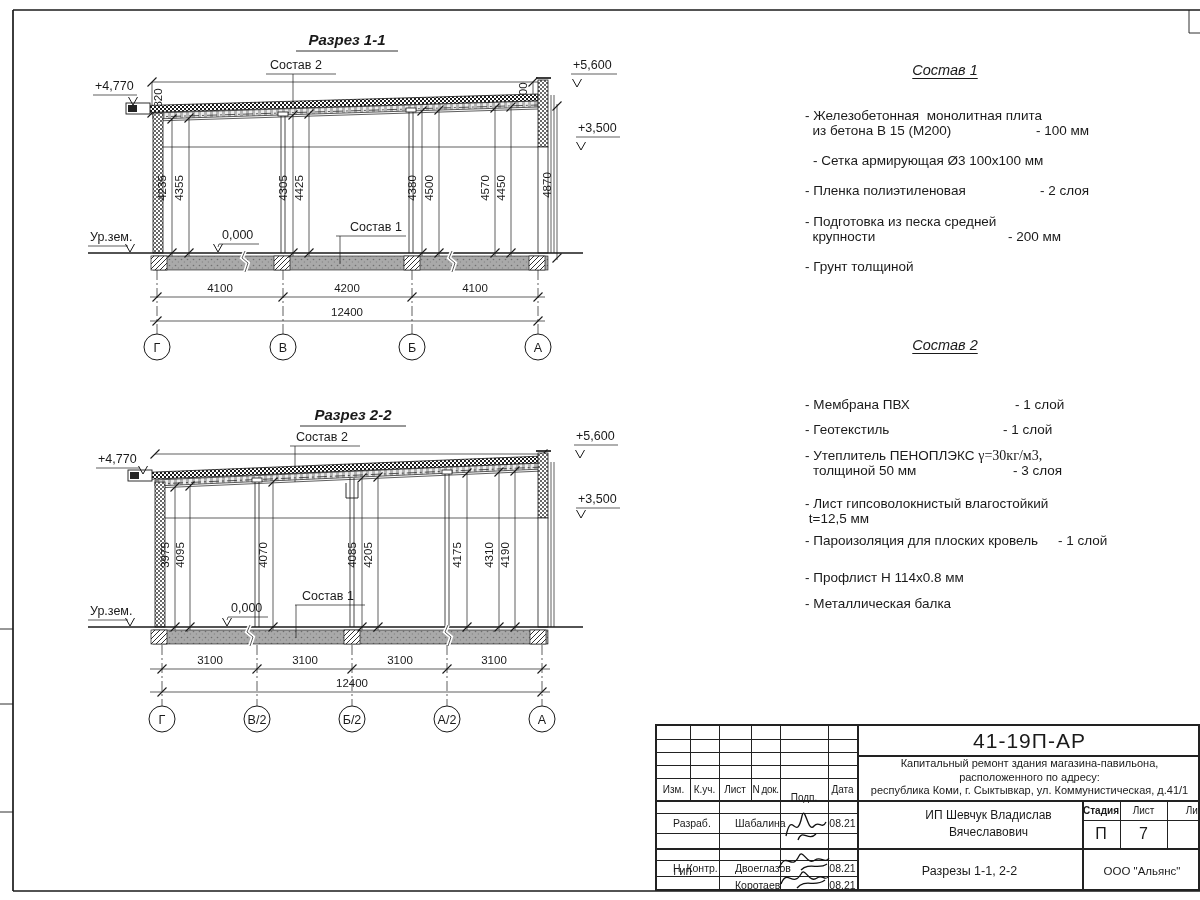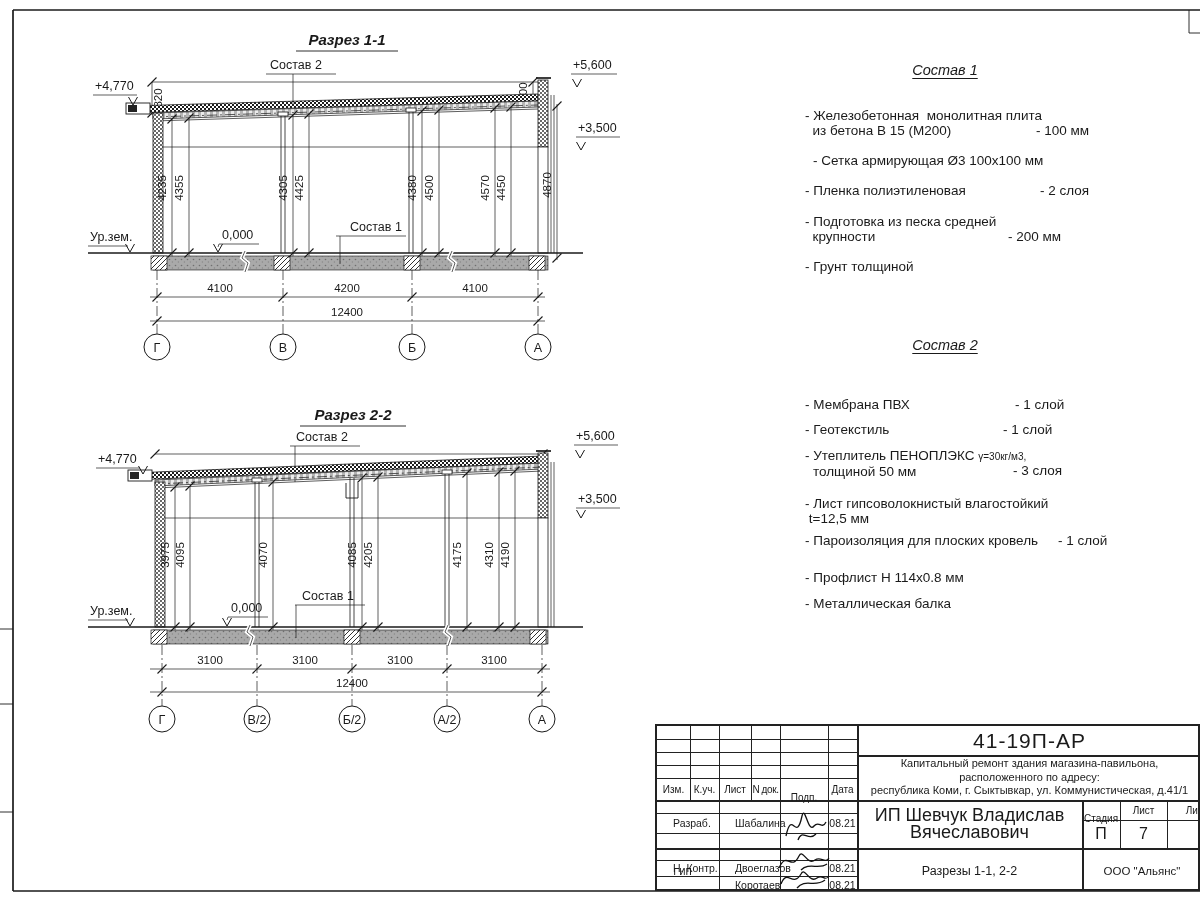--- a/index.html
+++ b/index.html
@@ -15,34 +15,34 @@
   .elev{font-size:12.5px;}
   .dim{font-size:11.5px;text-anchor:middle;}
   .axisletter{font-size:12.5px;text-anchor:middle;}
   
   .sost{position:absolute;width:395px;}
   .sost-title{position:absolute;left:0;width:280px;text-align:center;font-size:14.5px;
               font-style:italic;text-decoration:underline;text-underline-offset:3px;}
   .si{position:absolute;left:0;width:100%;}
   .si-name{font-size:13.5px;line-height:15px;white-space:pre-wrap;}
   .si-val{position:absolute;top:0;font-size:13.5px;white-space:nowrap;}
-  .tech{font-size:10px;font-family:Liberation Sans, sans-serif;}
+  .tech{font-size:14px;font-family:Liberation Serif, serif;}
   
   .tb{position:absolute;left:655px;top:724px;width:545px;height:167px;
       border:2px solid #222;box-sizing:border-box;overflow:hidden;background:#fff;}
   .tb .vl{position:absolute;width:1px;background:#222;}
   .tb .vl.bold{width:1.8px;}
   .tb .hl{position:absolute;height:1px;background:#222;}
   .tb .hl.bold{height:1.8px;}
   .cell{position:absolute;display:flex;align-items:center;justify-content:center;
         font-size:10px;white-space:nowrap;}
   .cell.left{justify-content:flex-start;padding-left:16px;box-sizing:border-box;}
   .docnum{font-size:21px;letter-spacing:1px;}
   .desc{flex-direction:column;font-size:11px;line-height:13.5px;text-align:center;}
-  .client{font-size:18px;line-height:17px;text-align:center;white-space:pre-line;}
+  .client{font-size:12px;line-height:17px;text-align:center;white-space:pre-line;margin-left:19px;}
   .stageval{font-size:16px;}
   .dtitle{font-size:12.5px;}
   .company{font-size:11.5px;}
   .rowtxt{font-size:10.5px;}
   .sig{position:absolute;}
 </style>
 </head>
 <body>
 
 <svg width="1200" height="900" viewBox="0 0 1200 900" style="position:absolute;left:0;top:0">
@@ -485,20 +485,20 @@
   </svg>
 
   <div class="cell docnum" style="left:200px;top:0;width:345px;height:29px;">41-19П-АР</div>
   <div class="cell desc" style="left:200px;top:29px;width:345px;height:45px;">
     <span>Капитальный ремонт здания магазина-павильона,</span>
     <span>расположенного по адресу:</span>
     <span>республика Коми, г. Сыктывкар, ул. Коммунистическая, д.41/1</span>
   </div>
   <div class="cell client" style="left:200px;top:74px;width:225px;height:48px;">ИП Шевчук Владислав
 Вячеславович</div>
-  <div class="cell" style="left:425px;top:82px;width:38px;height:20px;">Стадия</div>
+  <div class="cell" style="left:425px;top:74px;width:38px;height:20px;font-weight:bold;">Стадия</div>
   <div class="cell" style="left:463px;top:74px;width:47px;height:20px;">Лист</div>
   <div class="cell" style="left:510px;top:74px;width:70px;height:20px;">Листов</div>
   <div class="cell stageval" style="left:425px;top:94px;width:38px;height:28px;">П</div>
   <div class="cell stageval" style="left:463px;top:94px;width:47px;height:28px;">7</div>
   <div class="cell dtitle" style="left:200px;top:122px;width:225px;height:45px;">Разрезы 1-1, 2-2</div>
   <div class="cell company" style="left:425px;top:122px;width:120px;height:45px;">ООО "Альянс"</div>
 </div>
 
 </body></html>

